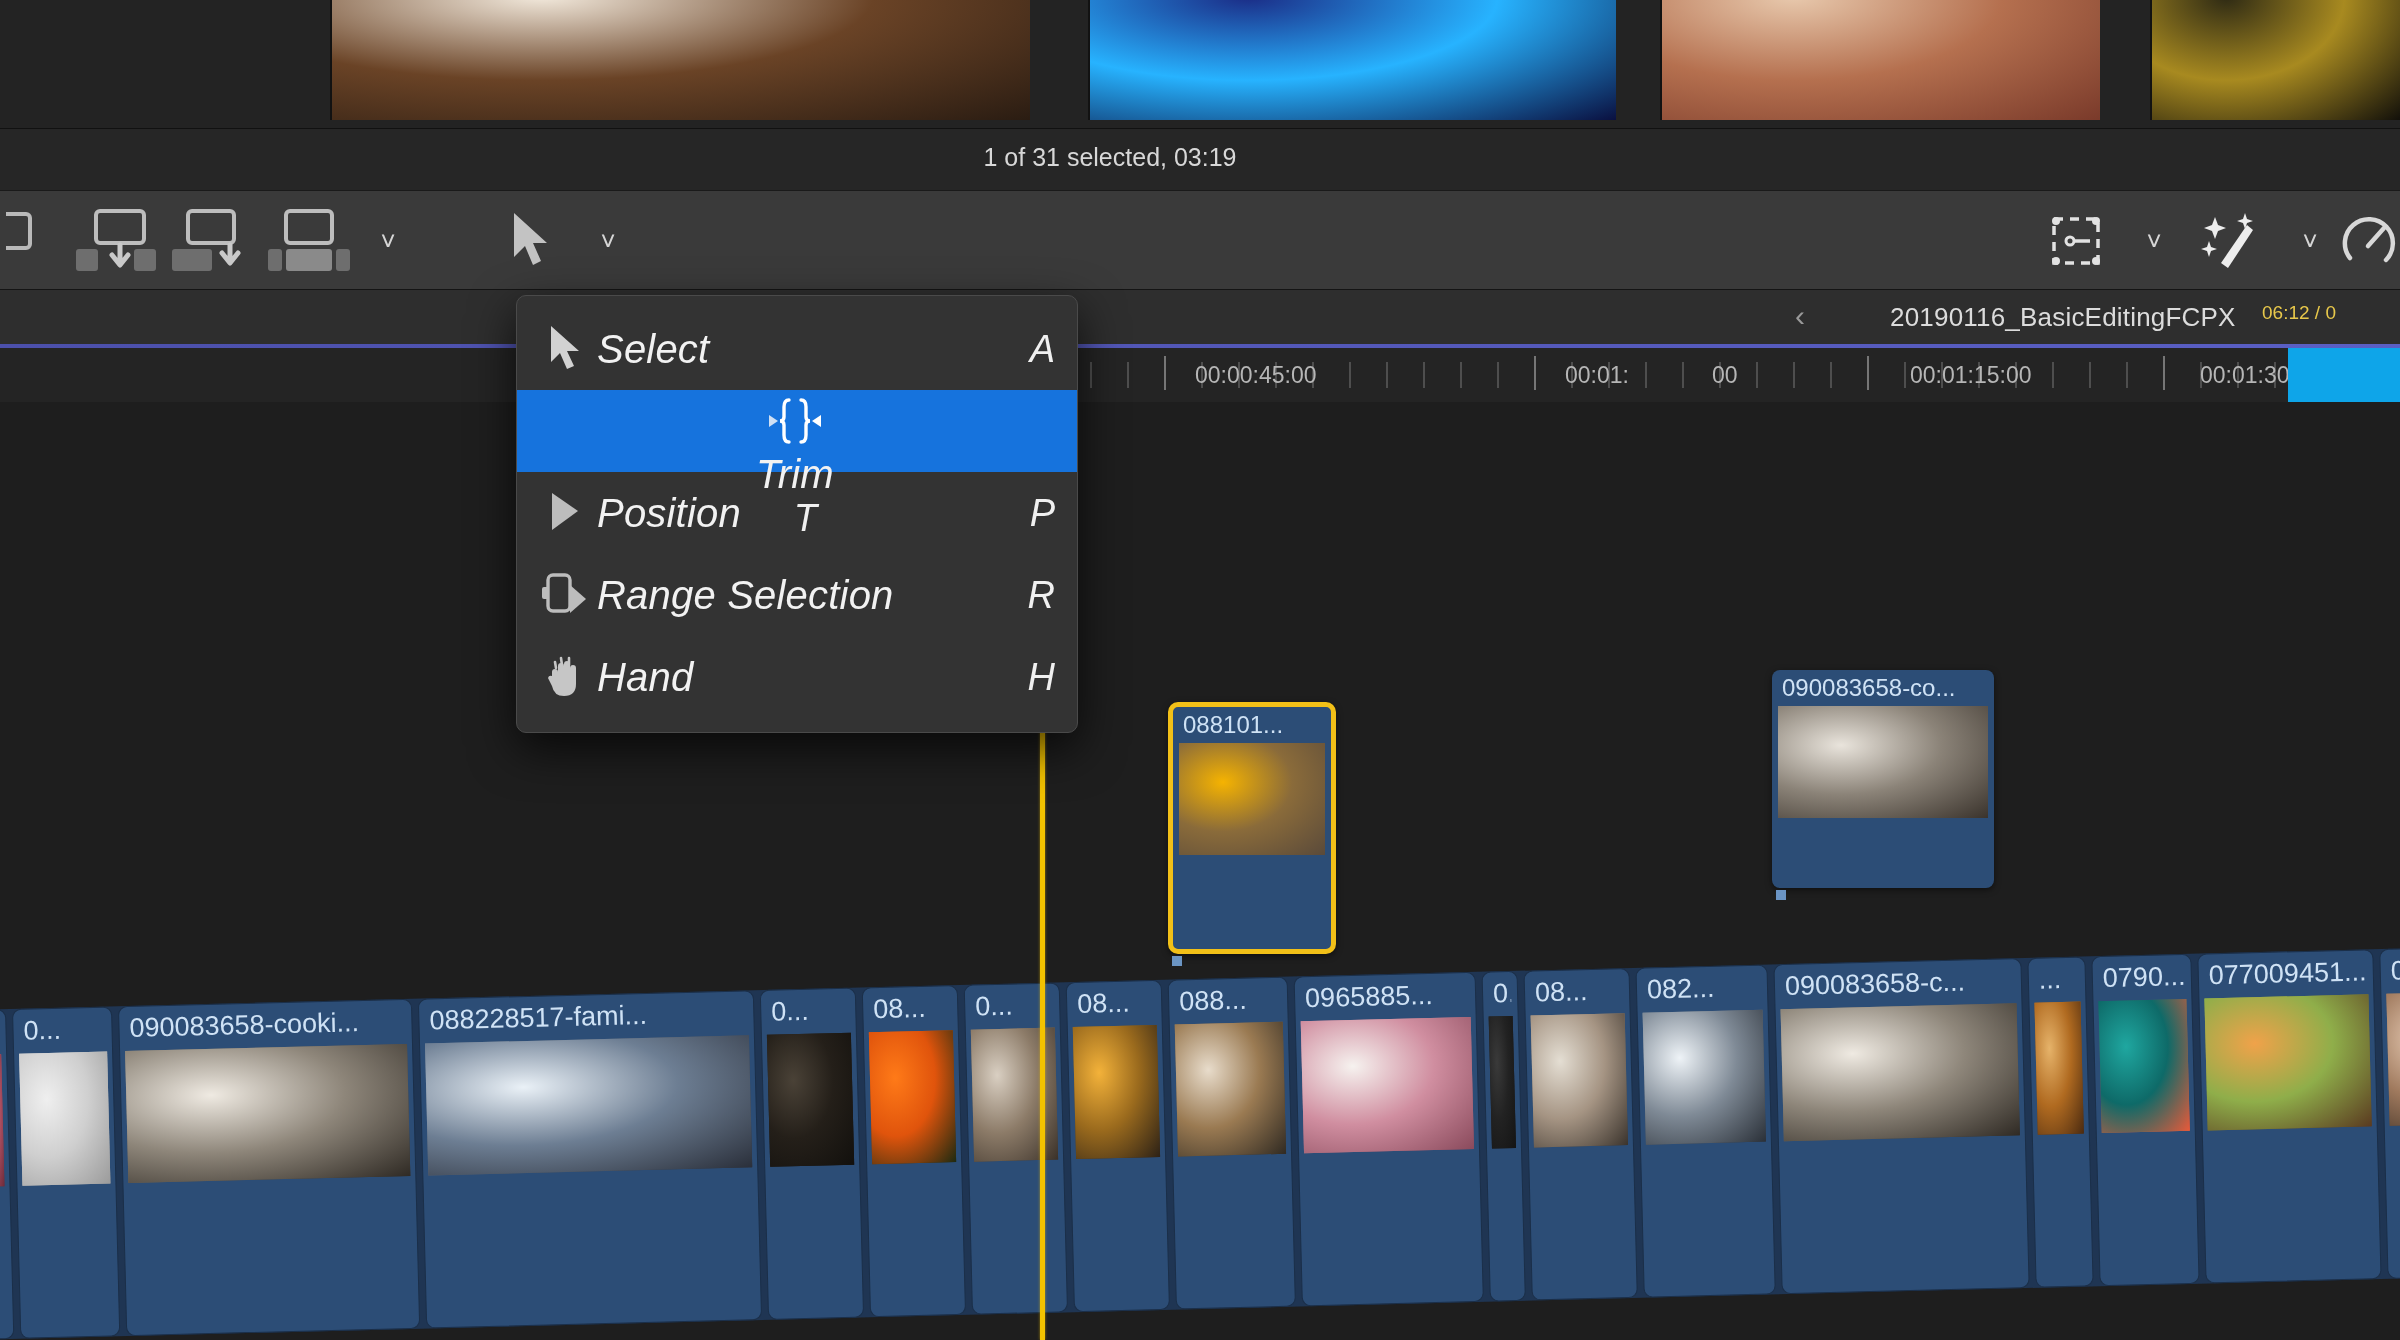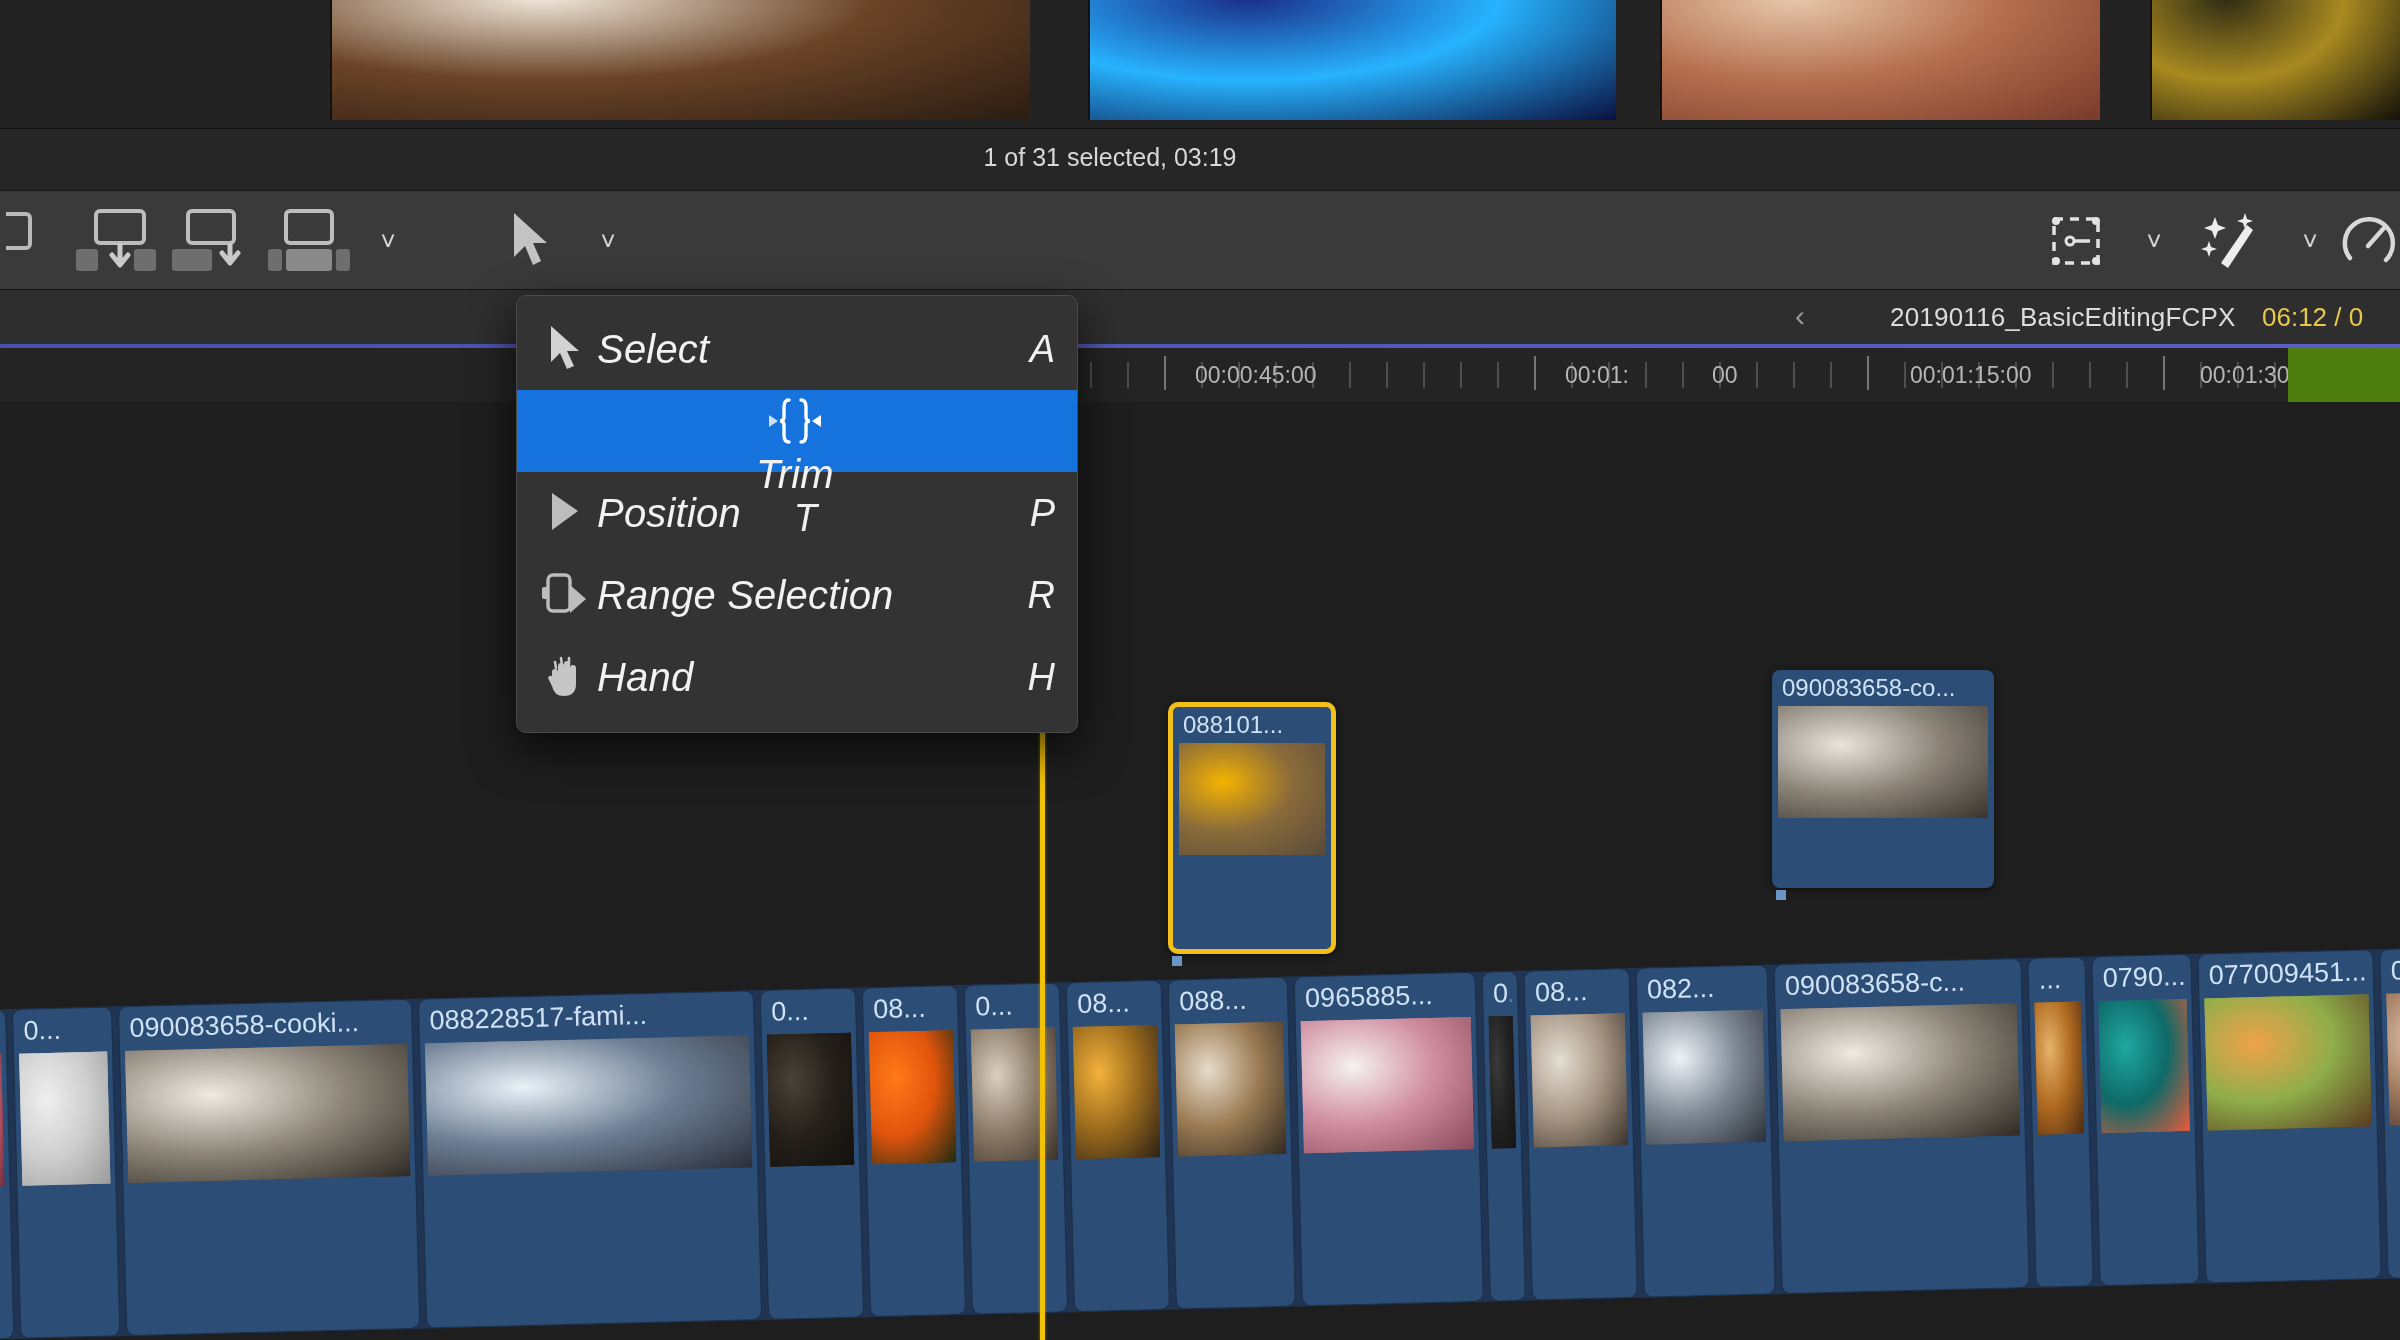--- a/index.html
+++ b/index.html
@@ -2,21 +2,21 @@
 <html><head>
 <meta charset="utf-8">
 <style>
   * { box-sizing: border-box; margin: 0; padding: 0; }
   html, body {
     width: 2400px; height: 1340px;
     background: #1a1a1a;
     font-family: "Liberation Sans", sans-serif;
     overflow: hidden;
   }
-  #app { position: relative; width: 2400px; height: 1340px; background: #4d7c0f; }
+  #app { position: relative; width: 2400px; height: 1340px; background: #0ea5e9; }
 
   
   .browser {
     position: absolute; left: 0; top: 0; width: 2400px; height: 128px;
     background: #232323; overflow: hidden;
   }
   .browser-strip { position: absolute; left: 0; top: -70px; height: 190px; width: 2400px; }
   .bthumb {
     position: absolute; top: 0; height: 190px;
     background: #2b2b2b; overflow: hidden;
@@ -58,21 +58,21 @@
     background: #2e2e2e;
   }
   .tl-header .inner { position: relative; width: 100%; height: 100%; }
   .tl-back {
     position: absolute; left: 1795px; top: 9px; color: #9a9a9a; font-size: 30px; font-weight: 300;
   }
   .tl-title {
     position: absolute; left: 1890px; top: 12px; color: #dcdcdc; font-size: 26px; letter-spacing: .2px;
   }
   .tl-tc {
-    position: absolute; left: 2262px; top: 12px; color: #e8c84b; font-size: 26px; white-space: nowrap; text-align: center;
+    position: absolute; left: 2262px; top: 12px; color: #e8c84b; font-size: 19px; white-space: nowrap; text-align: center;
   }
   .tl-underline {
     position: absolute; left: 0; top: 344px; width: 2400px; height: 4px;
     background: linear-gradient(to right, #4c50ab, #5a5fc4);
   }
 
   
   .ruler {
     position: absolute; left: 0; top: 348px; width: 2288px; height: 54px;
     background: #242424; overflow: hidden;

